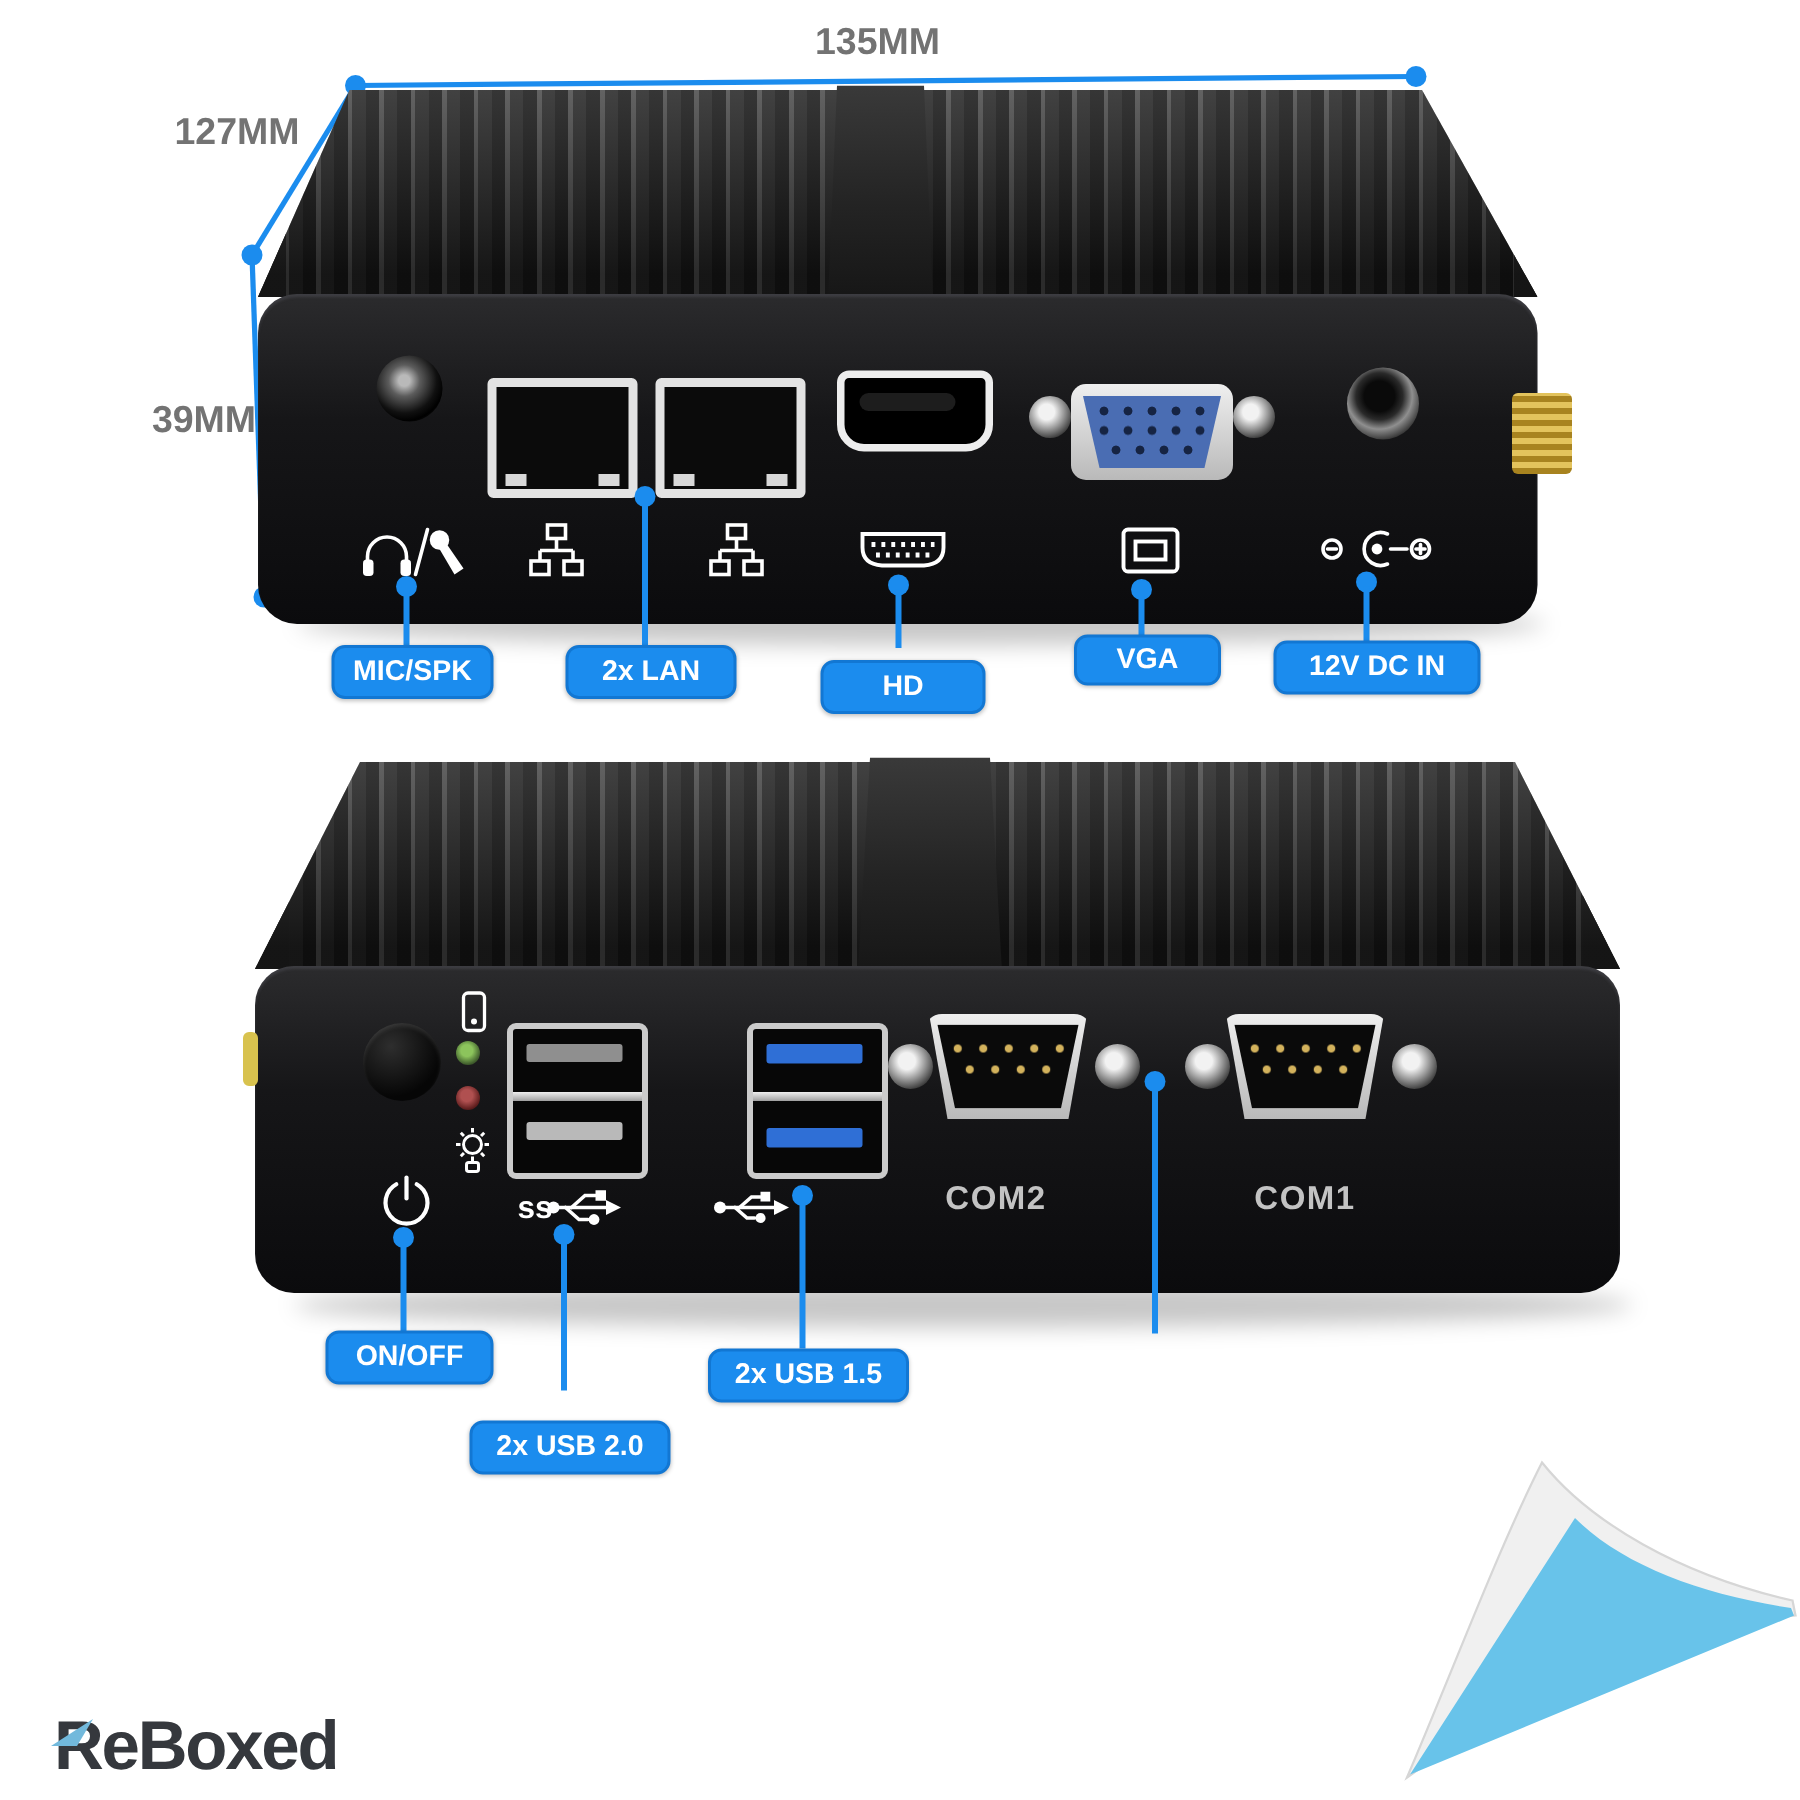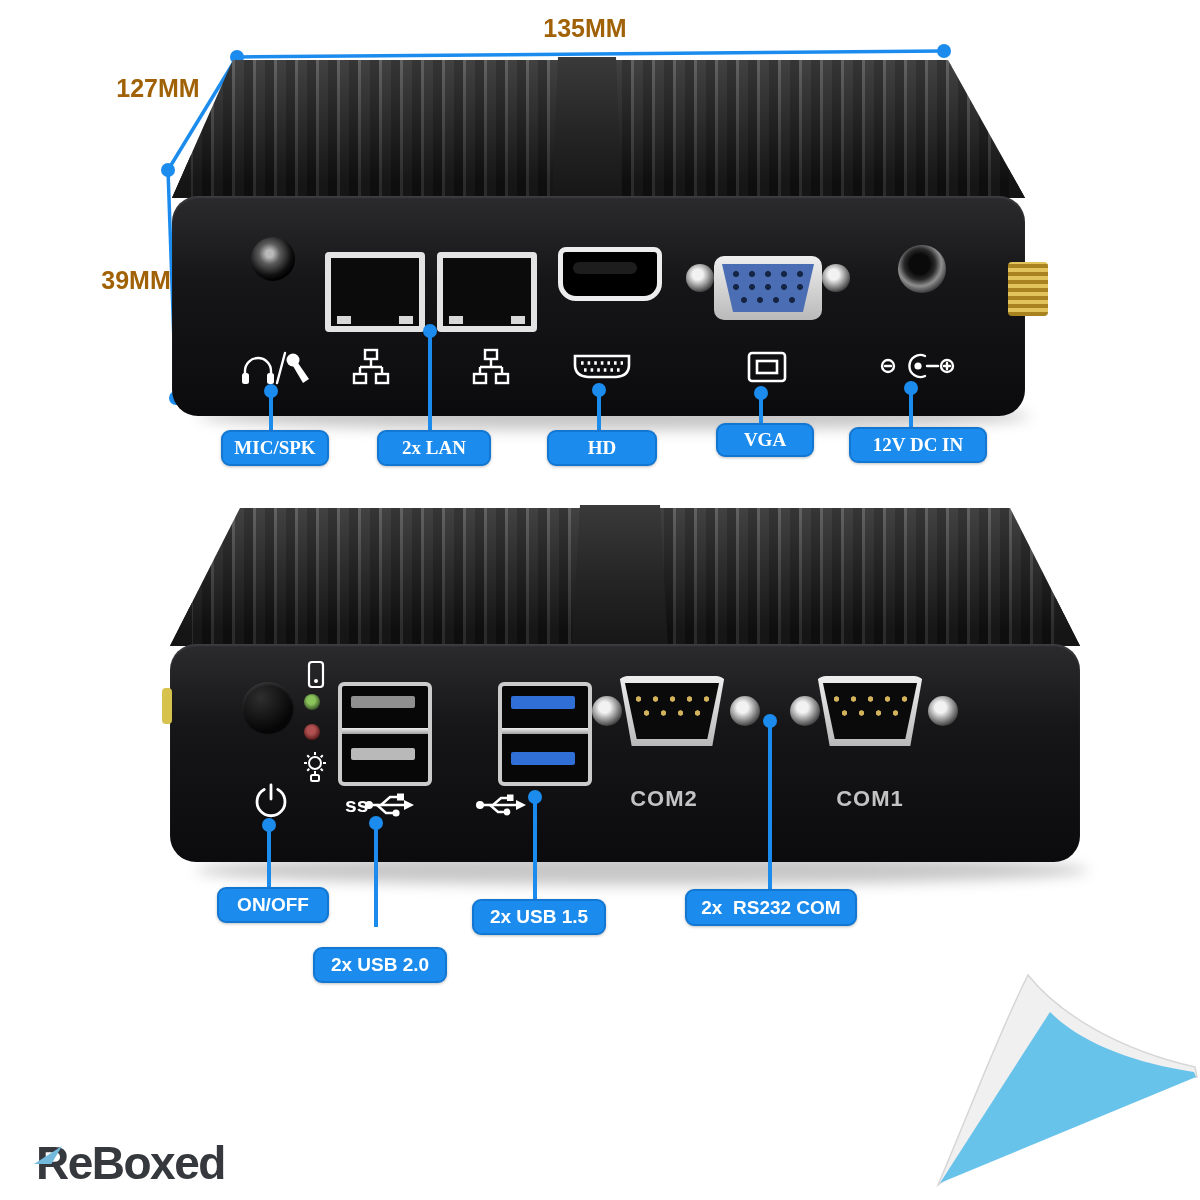--- a/index.html
+++ b/index.html
@@ -35,21 +35,21 @@
   .usb-stack{border:4px solid #cbcbcb;border-radius:6px;background:#070707;}
   .usb-div{position:absolute;left:0;width:100%;height:6px;background:linear-gradient(180deg,#efefef,#9f9f9f);}
   .tongue{position:absolute;border-radius:2px;}
 
   
   .pill{background:#1b8cee;border:2px solid #1277d3;border-radius:9px;color:#fff;
         font-weight:bold;font-size:19px;display:flex;align-items:center;justify-content:center;
         box-shadow:0 1px 3px rgba(0,0,0,.25);white-space:pre;}
   .cline{width:4px;background:#1b8cee;}
   .cdot{width:14px;height:14px;border-radius:50%;background:#1b8cee;}
-  .dim-text{font-weight:bold;color:#a16207;font-size:25px;text-align:center;}
+  .dim-text{font-weight:bold;color:#737373;font-size:25px;text-align:center;}
   .com-text{color:#c3c3c3;font-weight:bold;font-size:22px;letter-spacing:1px;text-align:center;}
 
   .logo-text{font-size:46px;font-weight:bold;color:#35383d;letter-spacing:-1.5px;}
   .led{border-radius:50%;}
   svg{display:block;}
 </style>
 </head>
 <body>
 
 <div class="canvas">
@@ -60,21 +60,21 @@
     <line x1="168" y1="170" x2="176" y2="398" stroke="#1b8cee" stroke-width="3.5"></line>
     <circle cx="237" cy="57" r="7" fill="#1b8cee"></circle>
     <circle cx="944" cy="51" r="7" fill="#1b8cee"></circle>
     <circle cx="168" cy="170" r="7" fill="#1b8cee"></circle>
     <circle cx="176" cy="398" r="7" fill="#1b8cee"></circle>
   </svg>
   <div class="abs dim-text" style="left:500px;top:14px;width:170px;">135MM</div>
   <div class="abs dim-text" style="left:88px;top:74px;width:140px;">127MM</div>
   <div class="abs dim-text" style="left:76px;top:266px;width:120px;">39MM</div>
 
-  <div class="abs" style="left:0;top:0;width:1200px;height:470px;font-family:Liberation Serif, serif;">
+  <div class="abs" style="left:0;top:0;width:1200px;height:470px;">
     <div class="abs shadow" style="left:198px;top:402px;width:832px;height:28px;"></div>
     <div class="abs heatsink" style="left:160px;top:58px;width:880px;height:142px;clip-path:polygon(73px 2px,788px 2px,865px 140px,12px 140px);"></div>
     <div class="abs hs-block" style="left:545px;top:55px;width:85px;height:145px;clip-path:polygon(13px 2px,71px 2px,77px 145px,7px 145px);"></div>
     <div class="abs face" style="left:172px;top:196px;width:853px;height:220px;"></div>
 
     <div class="abs jack" style="left:251px;top:237px;width:44px;height:44px;background:radial-gradient(circle at 42% 38%, #b9b9b9 0 10%, #5c5c5c 28%, #101010 58%, #000 72%, #2c2c2c 100%);"></div>
     <div class="abs lan" style="left:325px;top:252px;width:88px;height:68px;">
       <div class="tab" style="left:6px;"></div>
       <div class="tab" style="right:6px;"></div>
     </div>
@@ -141,21 +141,21 @@
     <div class="abs cdot" style="left:264px;top:384px;"></div>
     <div class="abs cline" style="left:269px;top:394px;height:38px;"></div>
     <div class="abs pill" style="left:221px;top:430px;width:104px;height:32px;">MIC/SPK</div>
 
     <div class="abs cdot" style="left:423px;top:324px;"></div>
     <div class="abs cline" style="left:428px;top:334px;height:98px;"></div>
     <div class="abs pill" style="left:377px;top:430px;width:110px;height:32px;">2x LAN</div>
 
     <div class="abs cdot" style="left:592px;top:383px;"></div>
     <div class="abs cline" style="left:597px;top:393px;height:39px;"></div>
-    <div class="abs pill" style="left:547px;top:430px;width:106px;height:32px;">HD</div>
+    <div class="abs pill" style="left:547px;top:440px;width:106px;height:32px;">HD</div>
 
     <div class="abs cdot" style="left:754px;top:386px;"></div>
     <div class="abs cline" style="left:759px;top:396px;height:29px;"></div>
     <div class="abs pill" style="left:716px;top:423px;width:94px;height:30px;">VGA</div>
 
     <div class="abs cdot" style="left:904px;top:381px;"></div>
     <div class="abs cline" style="left:909px;top:391px;height:38px;"></div>
     <div class="abs pill" style="left:849px;top:427px;width:134px;height:32px;">12V DC IN</div>
   </div>
 
@@ -241,21 +241,20 @@
     <div class="abs cdot" style="left:369px;top:346px;"></div>
     <div class="abs cline" style="left:374px;top:356px;height:101px;"></div>
     <div class="abs pill" style="left:313px;top:477px;width:130px;height:32px;">2x USB 2.0</div>
 
     <div class="abs cdot" style="left:528px;top:320px;"></div>
     <div class="abs cline" style="left:533px;top:330px;height:99px;"></div>
     <div class="abs pill" style="left:472px;top:429px;width:130px;height:32px;">2x USB 1.5</div>
 
     <div class="abs cdot" style="left:763px;top:244px;"></div>
     <div class="abs cline" style="left:768px;top:254px;height:165px;"></div>
-    <div class="abs pill" style="left:685px;top:419px;width:168px;height:33px;">2x  RS232 COM</div>
   </div>
 
   <div class="abs" style="left:36px;top:1136px;">
     <div class="abs" style="left:-2px;top:10px;width:28px;height:18px;background:#72b9dc;clip-path:polygon(0 100%,100% 0,62% 100%);"></div>
     <div class="logo-text">ReBoxed</div>
   </div>
 
   <svg class="abs" style="left:930px;top:960px;" width="270" height="240" viewBox="0 0 270 240">
     <path d="M98 15 C130 55 190 90 265 107 L267 117 C180 125 90 165 8 225 C40 150 70 70 98 15 Z" fill="#f0f0f0" stroke="#d6d6d6" stroke-width="1.5"></path>
     <path d="M120 52 C152 84 205 103 264 112 L266 117 L10 223 Z" fill="#68c3ea"></path>

